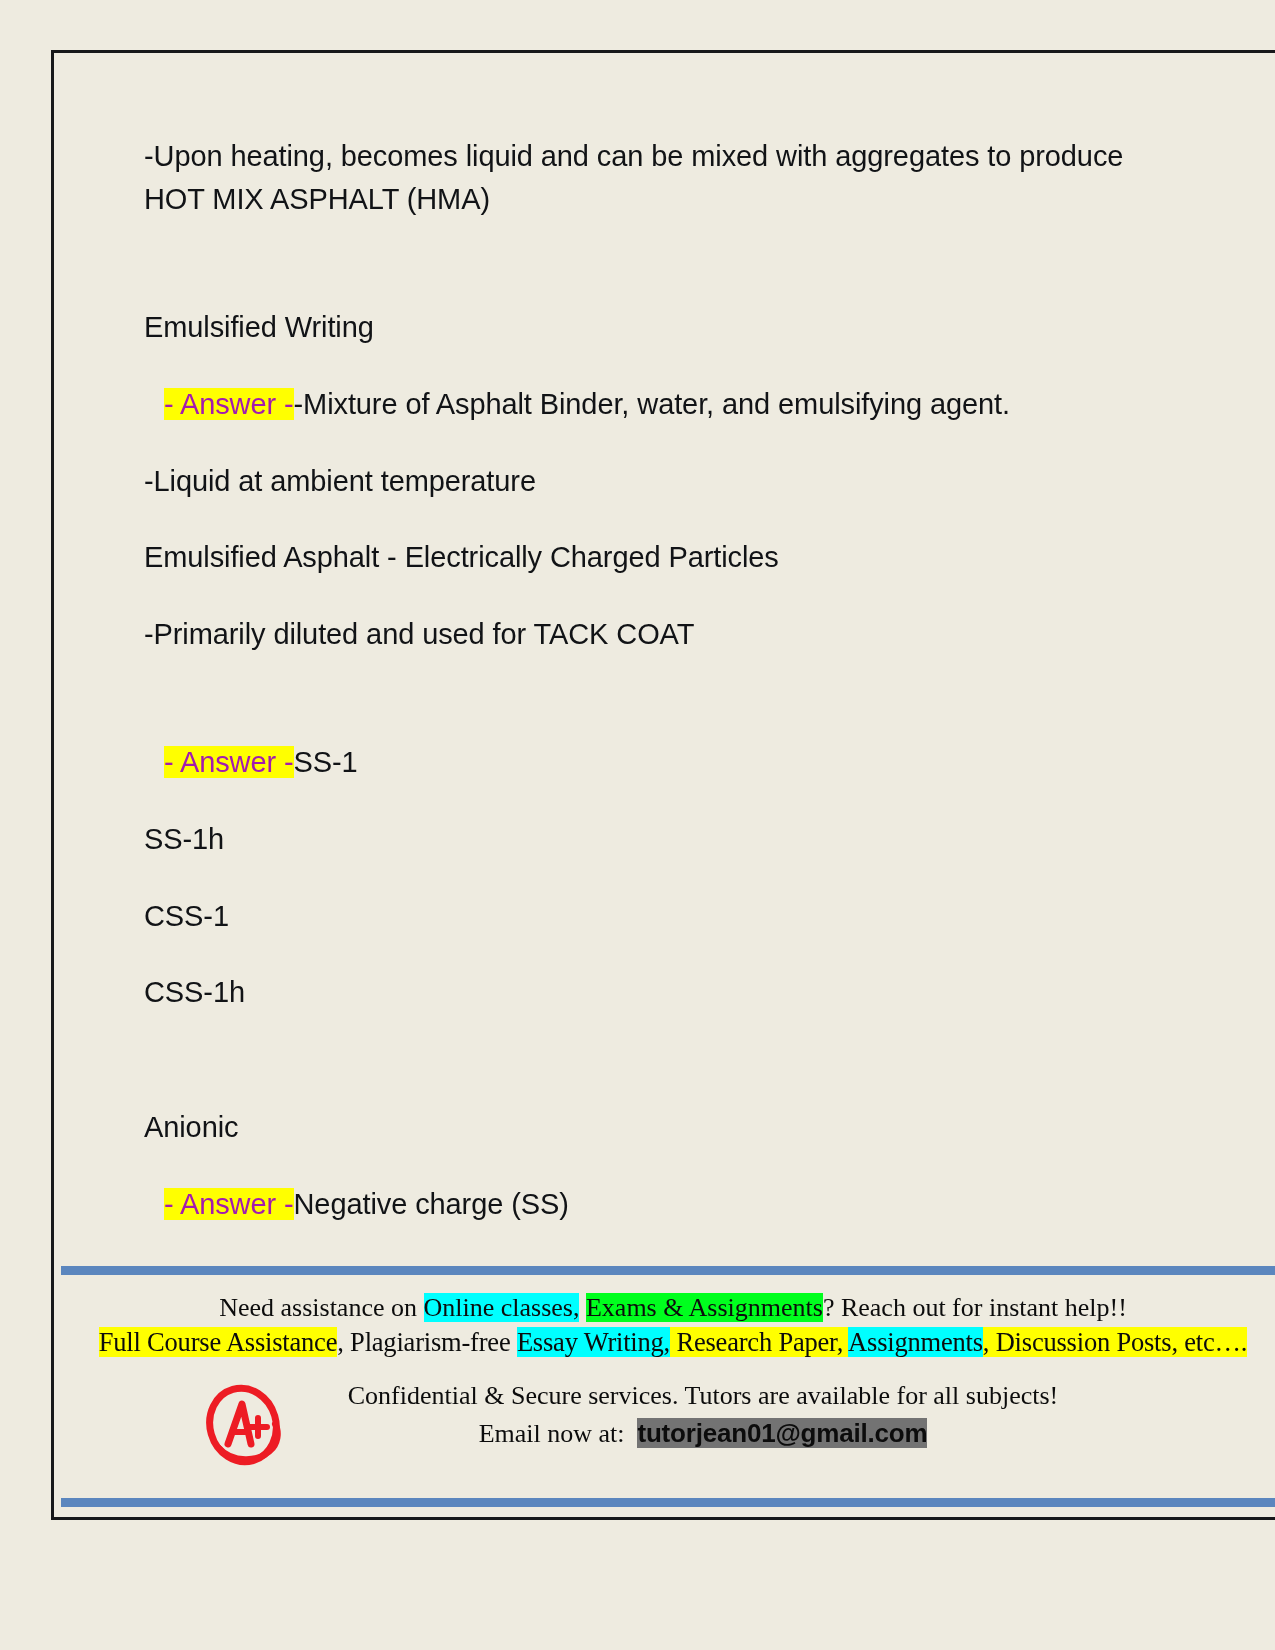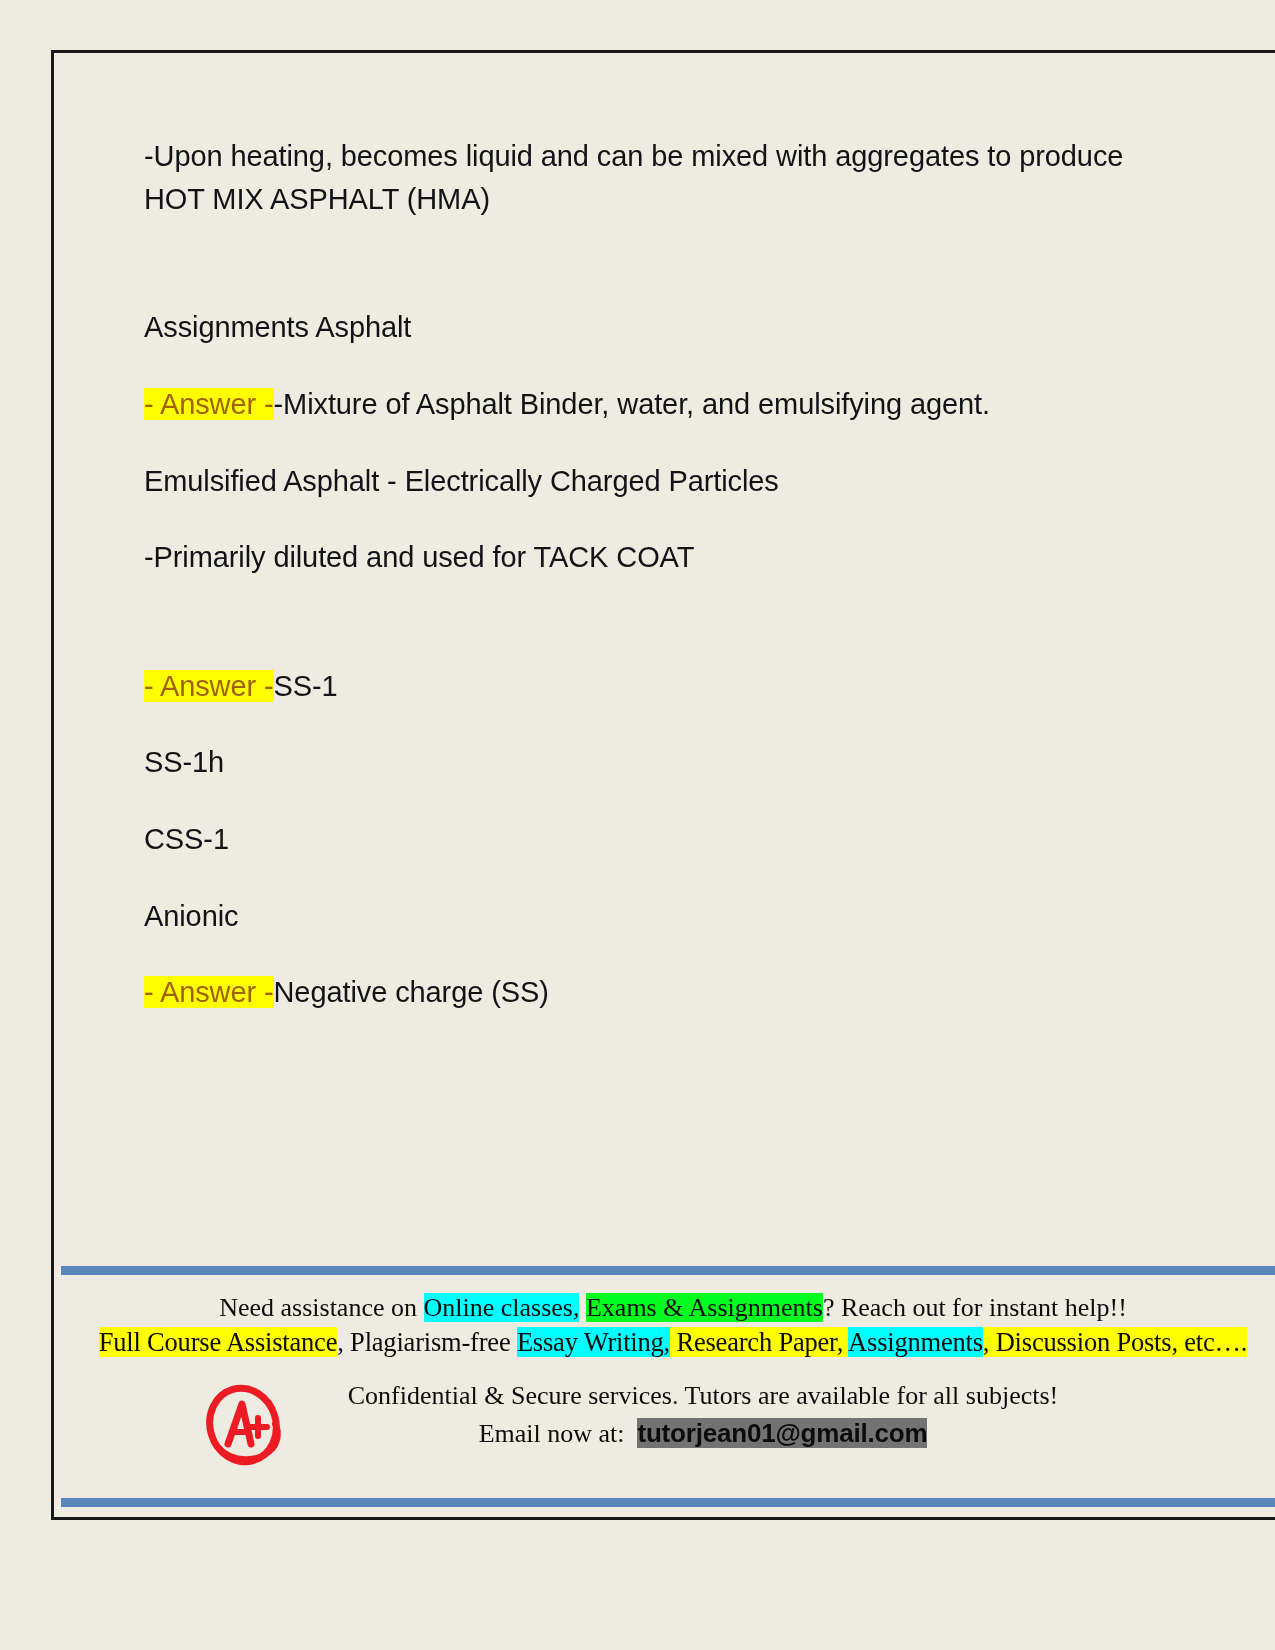--- a/index.html
+++ b/index.html
@@ -41,21 +41,22 @@
     color: #111316;
     margin: 0 0 34px 0;
     letter-spacing: -0.1px;
     white-space: pre-wrap;
   }
   .para.gap   { margin-bottom: 86px; }
   .para.gap2  { margin-bottom: 92px; }
 
   .hl-answer {
     background: #FFFF00;
-    color: #a16207;
+    color: #a21caf;
+    margin-left: 20px;
   }
 
   
   .footer {
     position: absolute;
     left: 7px;
     right: 16px;
     bottom: 10px;
   }
   .rule {
@@ -115,35 +116,37 @@
 </style>
 </head>
 <body>
 
 <div class="page">
 
   <div class="doc-body">
 
     <p class="para gap">-Upon heating, becomes liquid and can be mixed with aggregates to produce HOT MIX ASPHALT (HMA)</p>
 
-    <p class="para">Assignments Asphalt</p>
+    <p class="para">Emulsified Writing</p>
 
     <p class="para"><span class="hl-answer">- Answer -</span><span>-Mixture of Asphalt Binder, water, and emulsifying agent.</span></p>
 
+    <p class="para">-Liquid at ambient temperature</p>
 
     <p class="para">Emulsified Asphalt - Electrically Charged Particles</p>
 
     <p class="para gap">-Primarily diluted and used for TACK COAT</p>
 
     <p class="para"><span class="hl-answer">- Answer -</span><span>SS-1</span></p>
 
     <p class="para">SS-1h</p>
 
     <p class="para">CSS-1</p>
 
+    <p class="para gap2">CSS-1h</p>
 
     <p class="para">Anionic</p>
 
     <p class="para"><span class="hl-answer">- Answer -</span><span>Negative charge (SS)</span></p>
 
   </div>
 
   <div class="footer">
 
     <div class="rule top"></div>

